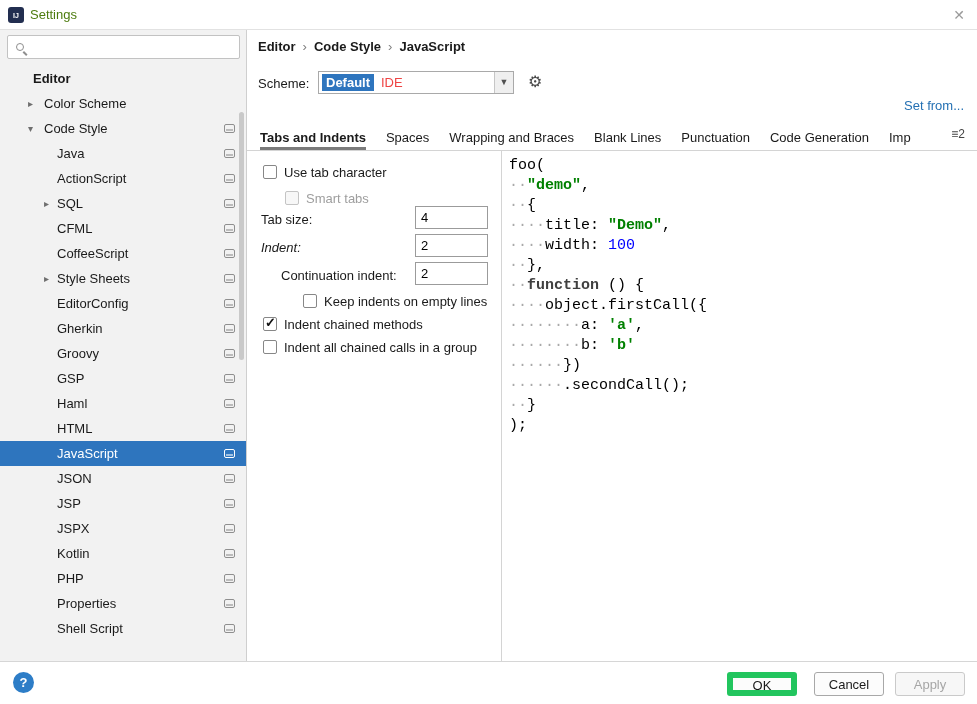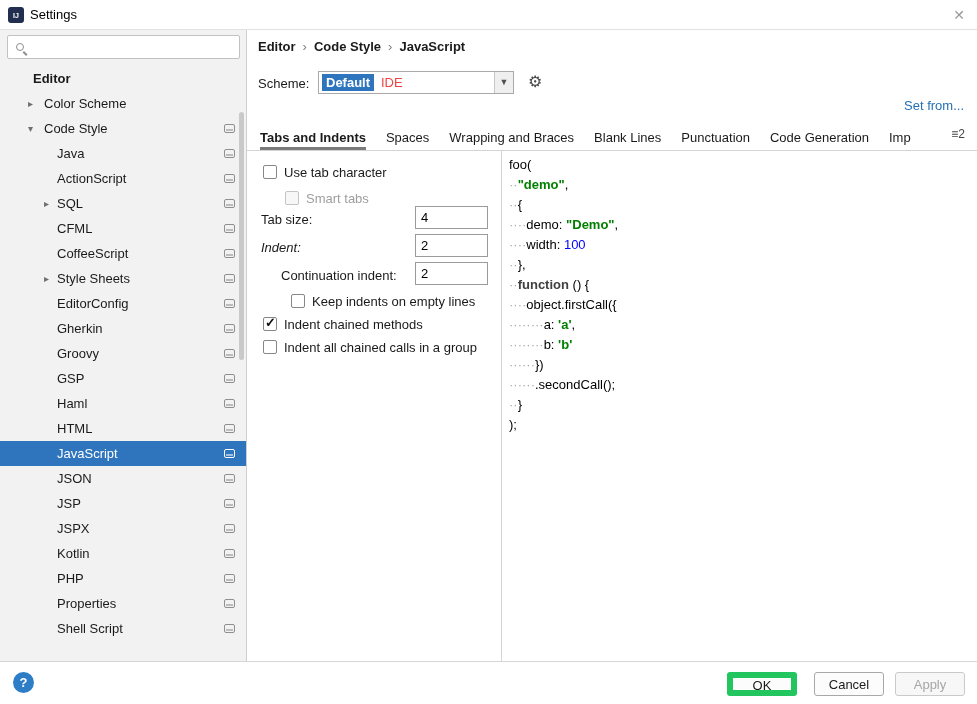--- a/index.html
+++ b/index.html
@@ -9,21 +9,21 @@
     font-size:13px; color:#1a1a1a;
     background:#fff; position:relative; overflow:hidden;
   }
 
   
   .titlebar { position:absolute; left:0; top:0; width:977px; height:30px;
     background:#ffffff; border-bottom:1px solid #E2E2E2; }
   .app-logo { position:absolute; left:8px; top:7px; width:16px; height:16px;
     background:#222E50; border-radius:3px; color:#fff; font-size:7px; font-weight:bold;
     display:flex; align-items:center; justify-content:center; }
-  .win-title { position:absolute; left:30px; top:0; line-height:30px; color:#000000; }
+  .win-title { position:absolute; left:30px; top:0; line-height:30px; color:#4d7c0f; }
   .close-btn { position:absolute; right:12px; top:0; line-height:30px; color:#9A9A9A;
     font-size:14px; cursor:pointer; }
 
   
   .sidebar { position:absolute; left:0; top:30px; width:247px; height:631px;
     background:#F2F2F2; border-right:1px solid #CFCFCF; }
   .searchbox { position:absolute; left:7px; top:5px; width:233px; height:24px;
     background:#fff; border:1px solid #C2C2C2; border-radius:2px; }
   .search-icon { position:absolute; left:8px; top:7px; width:8px; height:8px;
     border:1.5px solid #8E8E8E; border-radius:50%; }
@@ -87,21 +87,21 @@
   .chk-row.disabled .chk-label { color:#9E9E9E; }
   .chk-row.disabled .cb { border-color:#C4C4C4; background:#F7F7F7; }
   .fld-label { position:absolute; left:14px; height:18px; line-height:18px; }
   .num-input { position:absolute; left:168px; width:73px; height:23px;
     border:1px solid #9B9B9B; padding:0 5px; font:13px "Liberation Sans",sans-serif; background:#fff; }
 
   
   .preview { position:absolute; left:255px; top:121px; width:475px; height:510px;
     background:#fff; padding:6px 0 0 7px; overflow:hidden; }
   .code-line { height:20px; white-space:pre;
-    font-family:Liberation Sans, sans-serif; font-size:13px; }
+    font-family:Liberation Mono, monospace; font-size:15px; }
   .tk-plain { color:#000; }
   .tk-ws { color:#A9A9A9; }
   .tk-string { color:#008000; font-weight:bold; }
   .tk-number { color:#0000FF; }
   .tk-keyword { color:#404040; font-weight:bold; }
 
   
   .footer { position:absolute; left:0; top:661px; width:977px; height:43px;
     background:#fff; border-top:1px solid #D6D6D6; }
   .help { position:absolute; left:13px; top:10px; width:21px; height:21px;
@@ -184,40 +184,40 @@
 
     <span class="fld-label" style="top:60px;">Tab size:</span>
     <input class="num-input" style="top: 55px;" value="4">
 
     <span class="fld-label" style="top:88px;font-style:italic;">Indent:</span>
     <input class="num-input" style="top: 83px;" value="2">
 
     <span class="fld-label" style="top:116px;margin-left:20px;">Continuation indent:</span>
     <input class="num-input" style="top: 111px;" value="2">
 
-    <label class="chk-row" style="left:4px; top:141px;padding-left:40px;">
+    <label class="chk-row" style="left:16px; top:141px;padding-left:40px;">
       <span class="cb"></span>
       <span class="chk-label">Keep indents on empty lines</span>
     </label>
     <label class="chk-row checked" style="left:16px; top:164px;">
       <span class="cb"></span>
       <span class="chk-label">Indent chained methods</span>
     </label>
     <label class="chk-row" style="left:16px; top:187px;">
       <span class="cb"></span>
       <span class="chk-label">Indent all chained calls in a group</span>
     </label>
   </div>
 
   <div class="v-divider"></div>
   <div class="preview">
       <div class="code-line"><span class="tk-plain">foo(</span></div>
       <div class="code-line"><span class="tk-ws">··</span><span class="tk-string">"demo"</span><span class="tk-plain">,</span></div>
       <div class="code-line"><span class="tk-ws">··</span><span class="tk-plain">{</span></div>
-      <div class="code-line"><span class="tk-ws">····</span><span class="tk-plain">demo: </span><span class="tk-string">"Demo"</span><span class="tk-plain">,</span></div>
+      <div class="code-line"><span class="tk-ws">····</span><span class="tk-plain">title: </span><span class="tk-string">"Demo"</span><span class="tk-plain">,</span></div>
       <div class="code-line"><span class="tk-ws">····</span><span class="tk-plain">width: </span><span class="tk-number">100</span></div>
       <div class="code-line"><span class="tk-ws">··</span><span class="tk-plain">},</span></div>
       <div class="code-line"><span class="tk-ws">··</span><span class="tk-keyword">function</span><span class="tk-plain"> () {</span></div>
       <div class="code-line"><span class="tk-ws">····</span><span class="tk-plain">object.firstCall({</span></div>
       <div class="code-line"><span class="tk-ws">········</span><span class="tk-plain">a: </span><span class="tk-string">'a'</span><span class="tk-plain">,</span></div>
       <div class="code-line"><span class="tk-ws">········</span><span class="tk-plain">b: </span><span class="tk-string">'b'</span></div>
       <div class="code-line"><span class="tk-ws">······</span><span class="tk-plain">})</span></div>
       <div class="code-line"><span class="tk-ws">······</span><span class="tk-plain">.secondCall();</span></div>
       <div class="code-line"><span class="tk-ws">··</span><span class="tk-plain">}</span></div>
       <div class="code-line"><span class="tk-plain">);</span></div>

